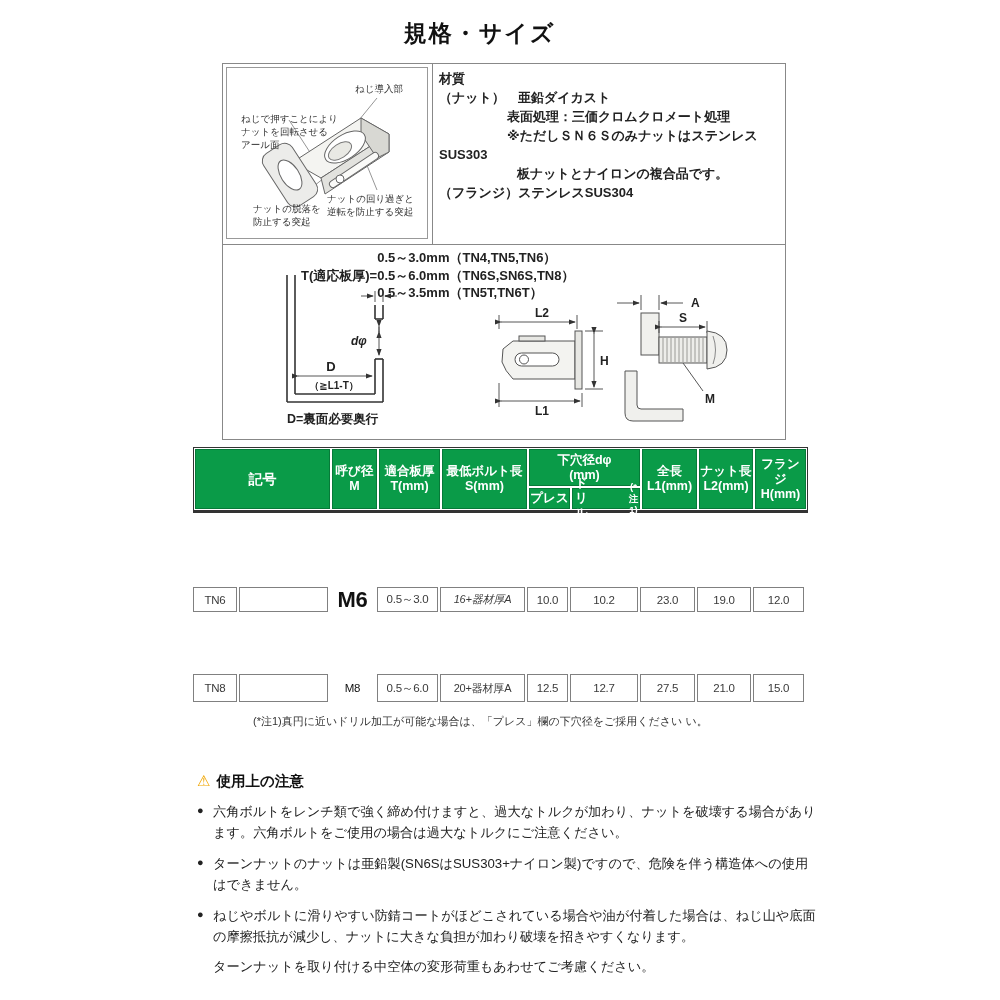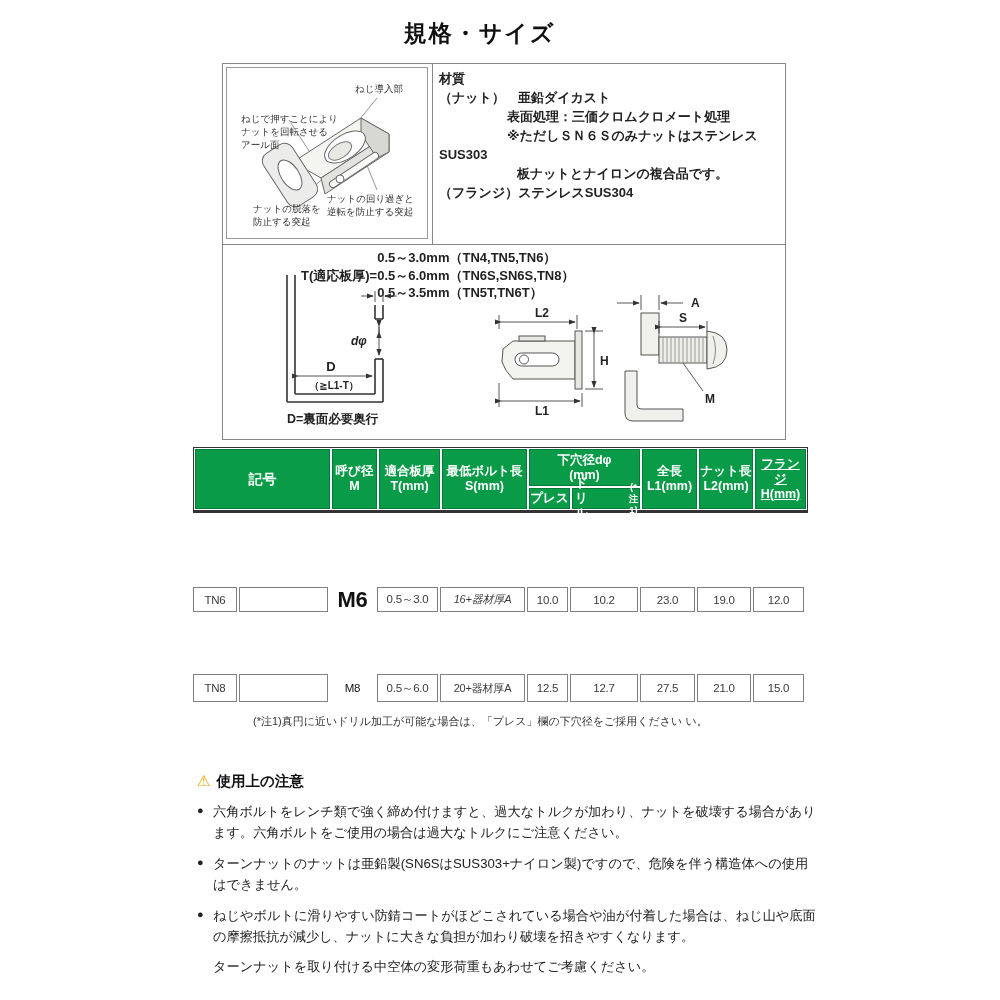--- a/index.html
+++ b/index.html
@@ -236,21 +236,21 @@
     <div class="hc r2">適合板厚
 T(mm)</div>
     <div class="hc span2">下穴径dφ
 (mm)</div>
     <div class="hc r2">最低ボルト長
 S(mm)</div>
     <div class="hc r2" style="grid-column:7;">全長
 L1(mm)</div>
     <div class="hc r2" style="grid-column:8;">ナット長
 L2(mm)</div>
-    <div class="hc r2" style="grid-column:9;text-decoration:underline;">フランジ
+    <div class="hc r2" style="grid-column:9;">フランジ
 H(mm)</div>
     <div class="hc" style="grid-column:5;grid-row:2;">プレス</div>
     <div class="hc" style="grid-column:6;grid-row:2;"><span>ドリル</span><small>(*注1)</small></div>
   </div>
 
   <div class="trow row1">
     <div class="dc">TN6</div>
     <div class="dc"></div>
     <div class="dc mcell">M6</div>
     <div class="dc">0.5～3.0</div>

